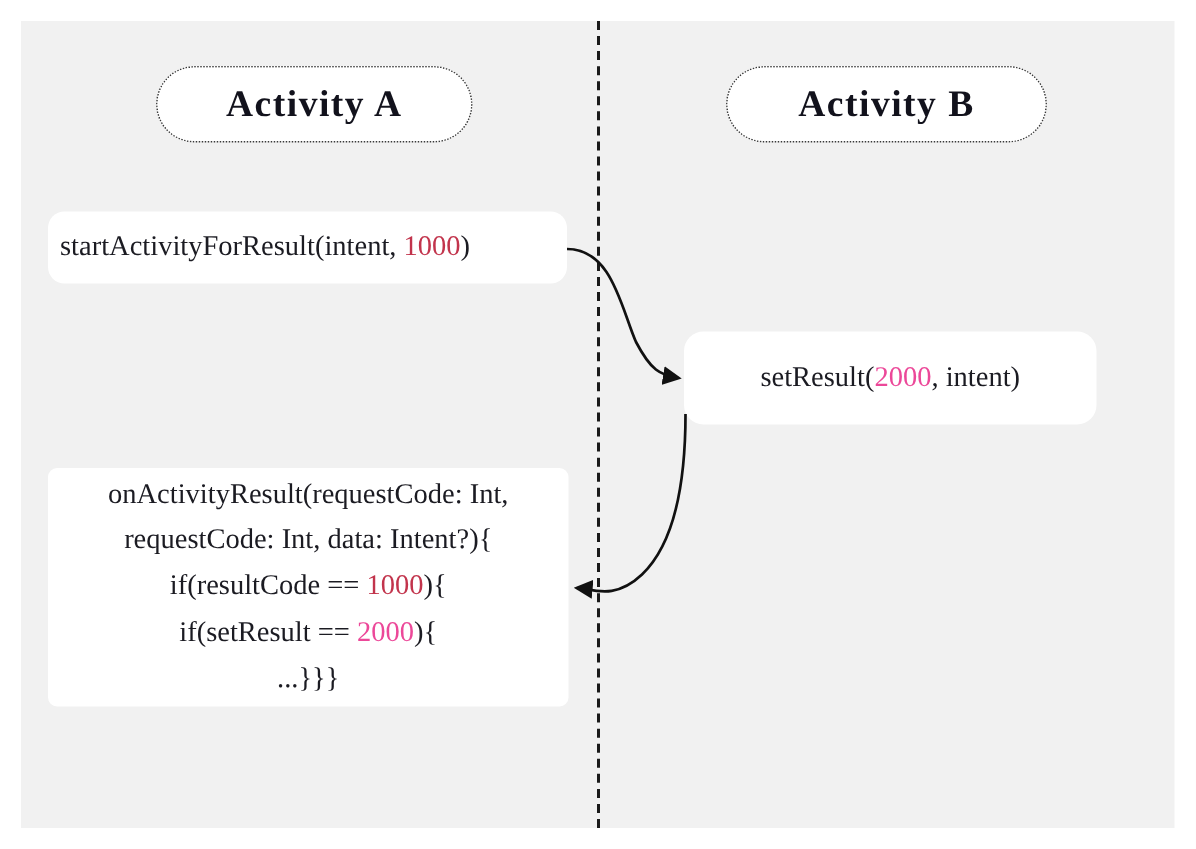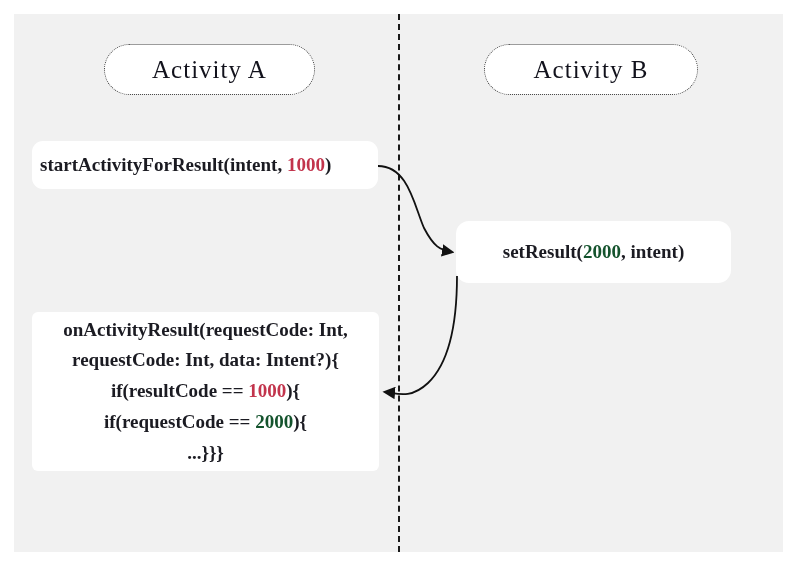--- a/index.html
+++ b/index.html
@@ -47,51 +47,51 @@
     box-sizing: border-box;
     background: #ffffff;
     border: 1.5px dotted #3a3a3a;
     border-radius: 999px;
     display: flex;
     align-items: center;
     justify-content: center;
     color: #12121c;
     font-size: 25px;
     letter-spacing: 1px;
+    font-weight: bold;
   }
   .pill-a { left: 104px; top: 44px; width: 211px; height: 51px; }
   .pill-b { left: 484px; top: 44px; width: 214px; height: 51px; text-align: center; }
 
   
   .msgbox {
     position: absolute;
     box-sizing: border-box;
     background: #ffffff;
     border-radius: 12px;
     display: flex;
     flex-direction: column;
     align-items: center;
     justify-content: center;
     color: #1b1b22;
     font-size: 19px;
     line-height: 1.62;
     white-space: nowrap;
-    font-weight: bold;
   }
   .box-start  { left: 32px;  top: 141px; width: 346px; height: 48px; border-radius: 11px; }
   .box-set    { left: 456px; top: 221px; width: 275px; height: 62px; border-radius: 13px; }
   .box-result { left: 32px;  top: 312px; width: 347px; height: 159px; border-radius: 6px; }
 
   .box-start .code-line { padding-left: 8px; width: 100%; text-align: left; box-sizing: border-box; }
   .box-set .code-line,
   .box-result .code-line { width: 100%; text-align: center; }
 
   
   .num-req { color: #c2344c; }
-  .num-res { color: #14532d; }
+  .num-res { color: #ec4899; }
 
   
   .arrows {
     position: absolute;
     left: 0; top: 0;
     width: 797px; height: 566px;
     pointer-events: none;
   }
 </style>
 </head>
@@ -126,21 +126,21 @@
     <div class="code-line">
       <span>onActivityResult(requestCode: Int,</span>
     </div>
     <div class="code-line">
       <span>requestCode: Int, data: Intent?){</span>
     </div>
     <div class="code-line">
       <span>if(resultCode == </span><span class="num-req">1000</span><span>){</span>
     </div>
     <div class="code-line">
-      <span>if(requestCode == </span><span class="num-res">2000</span><span>){</span>
+      <span>if(setResult == </span><span class="num-res">2000</span><span>){</span>
     </div>
     <div class="code-line">
       <span>...}}}</span>
     </div>
   </div>
 
   <svg class="arrows" viewBox="0 0 797 566">
     <defs>
       <marker id="head-right" viewBox="0 0 10 10" refX="8" refY="5" markerWidth="7" markerHeight="7" orient="auto-start-reverse">
         <path d="M 0 0 L 10 5 L 0 10 z" fill="#111111"></path>

